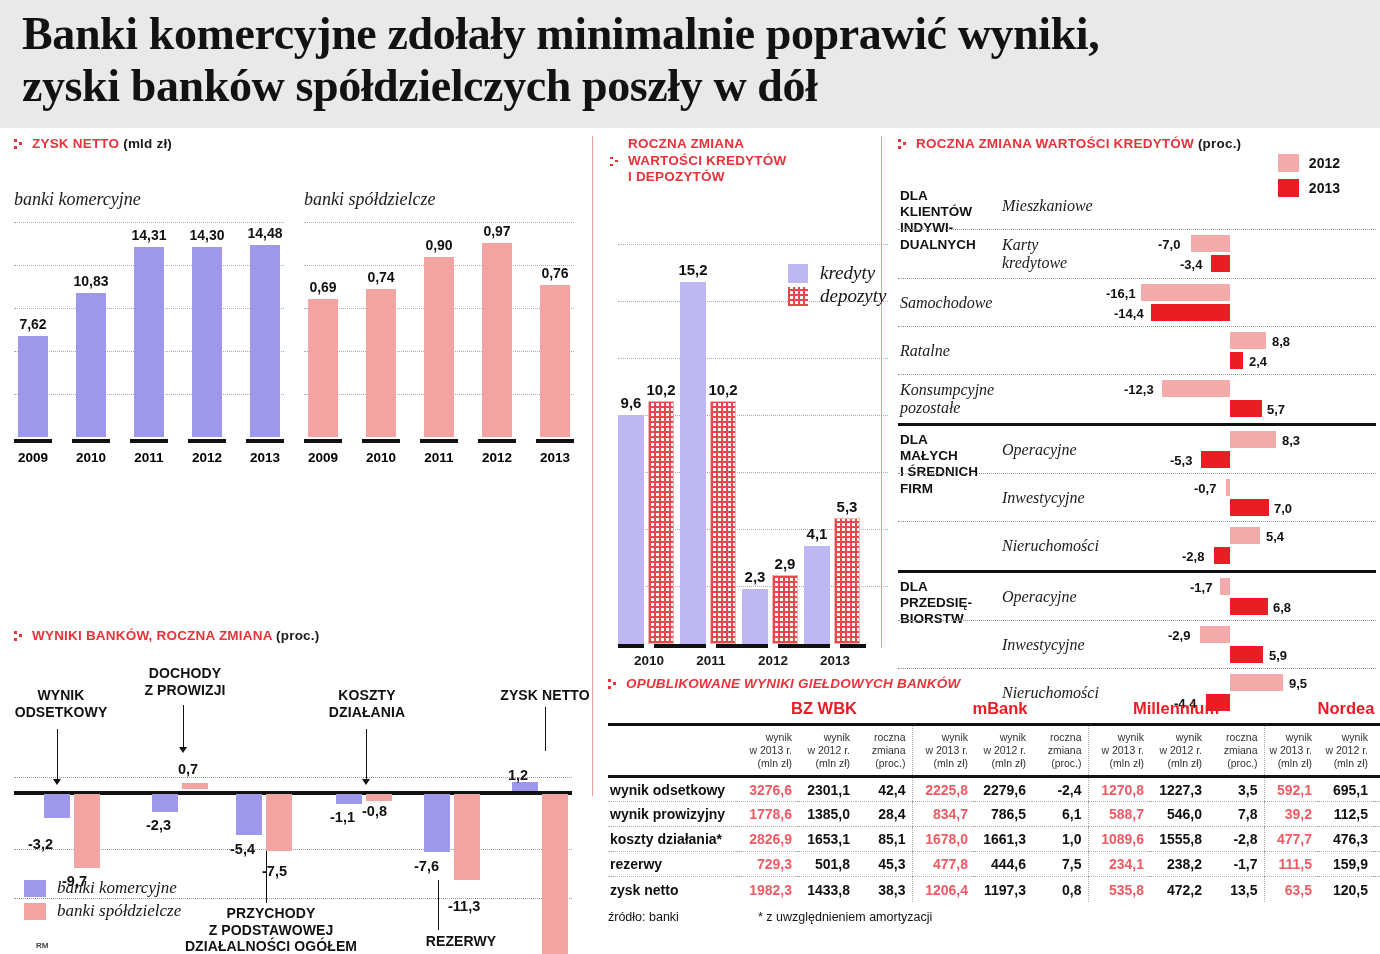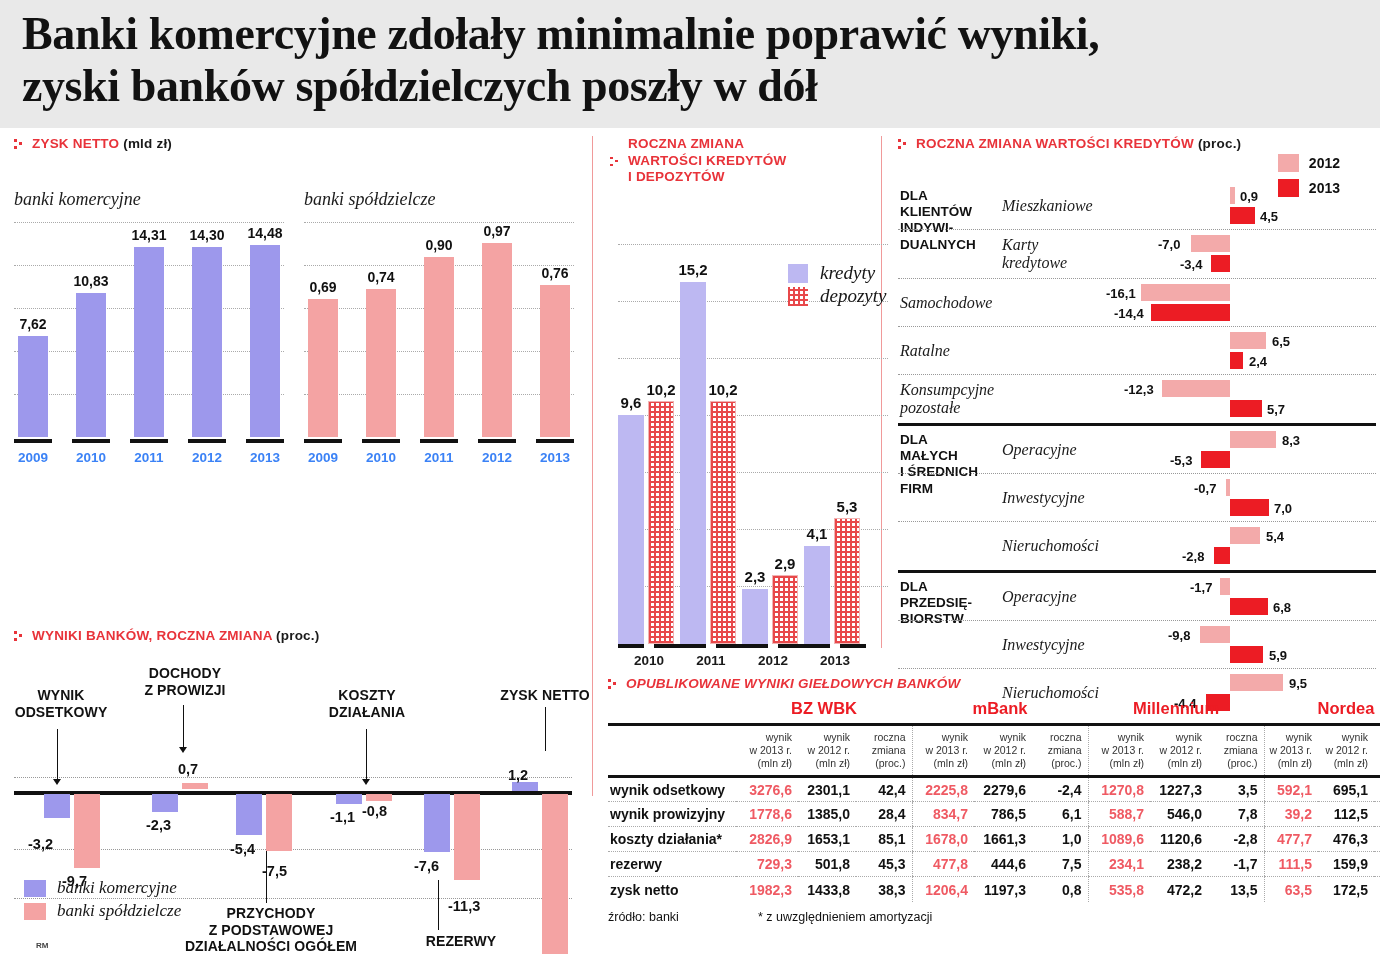--- a/index.html
+++ b/index.html
@@ -77,21 +77,21 @@
   .barval {
     position:absolute; font-size:14px; font-weight:bold; color:#111;
     white-space:nowrap; left:50%; transform:translateX(-50%);
   }
   .axis-base {
     position:relative; height:5px; margin-top:2px;
     display:flex; justify-content:space-between;
   }
   .tickseg { width:38px; height:4px; background:#111; }
   .xlabels { display:flex; justify-content:space-between; margin-top:6px; }
-  .xlabels span { width:38px; text-align:center; font-size:13.5px; font-weight:bold; color:#3b82f6; }
+  .xlabels span { width:38px; text-align:center; font-size:13.5px; font-weight:bold; color:#000000; }
 
   
   .wyniki { position:absolute; left:0; top:500px; width:596px; height:326px; padding-left:14px; }
   .div-plot { position:relative; width:566px; height:300px; margin-top:8px; }
   .zeroline { position:absolute; left:0; right:8px; height:3.5px; background:#111; }
   .dline { position:absolute; left:0; right:8px; border-top:1.5px dotted #999; }
   .grp { position:absolute; top:0; height:100%; }
   .dbar { position:absolute; width:26px; }
   .dbar.blue { background:#9d98ec; }
   .dbar.pink { background:#f4a3a3; }
@@ -532,26 +532,20 @@
       </div>
     </div>
 
     <div class="cred-body">
 
       <div class="cred-block first">
         <div class="blk-title">DLA<br>KLIENTÓW<br>INDYWI-<br>DUALNYCH</div>
 
         <div class="cred-row">
           <div class="cr-name">Mieszkaniowe</div>
-          <div class="cr-track">
-            <div class="cr-bar y12" style="left:118px; width:5px;"></div>
-            <div class="cr-bar y13" style="left:118px; width:25px;"></div>
-            <span class="cr-val" style="left:128px; top:7px;">0,9</span>
-            <span class="cr-val" style="left:148px; top:27px;">4,5</span>
-          </div>
         </div>
 
         <div class="cred-row last">
           <div class="cr-name">Karty<br>kredytowe</div>
           <div class="cr-track">
             <div class="cr-bar y12" style="left:79px; width:39px;"></div>
             <div class="cr-bar y13" style="left:99px; width:19px;"></div>
             <span class="cr-val" style="left:46px; top:7px;">-7,0</span>
             <span class="cr-val" style="left:68px; top:27px;">-3,4</span>
           </div>
@@ -567,21 +561,21 @@
             <span class="cr-val" style="left:-6px; top:7px;">-16,1</span>
             <span class="cr-val" style="left:2px; top:27px;">-14,4</span>
           </div>
         </div>
 
         <div class="cred-row">
           <div class="cr-name" style="left:2px;">Ratalne</div>
           <div class="cr-track">
             <div class="cr-bar y12" style="left:118px; width:36px;"></div>
             <div class="cr-bar y13" style="left:118px; width:13px;"></div>
-            <span class="cr-val" style="left:160px; top:7px;">6,5</span>
+            <span class="cr-val" style="left:160px; top:7px;">8,8</span>
             <span class="cr-val" style="left:137px; top:27px;">2,4</span>
           </div>
         </div>
 
         <div class="cred-row last">
           <div class="cr-name" style="left:2px;">Konsumpcyjne<br>pozostałe</div>
           <div class="cr-track">
             <div class="cr-bar y12" style="left:50px; width:68px;"></div>
             <div class="cr-bar y13" style="left:118px; width:32px;"></div>
             <span class="cr-val" style="left:12px; top:7px;">-12,3</span>
@@ -635,21 +629,21 @@
             <span class="cr-val" style="left:78px; top:7px;">-1,7</span>
             <span class="cr-val" style="left:161px; top:27px;">6,8</span>
           </div>
         </div>
 
         <div class="cred-row">
           <div class="cr-name">Inwestycyjne</div>
           <div class="cr-track">
             <div class="cr-bar y12" style="left:88px; width:30px;"></div>
             <div class="cr-bar y13" style="left:118px; width:33px;"></div>
-            <span class="cr-val" style="left:56px; top:7px;">-9,8</span>
+            <span class="cr-val" style="left:56px; top:7px;">-2,9</span>
             <span class="cr-val" style="left:157px; top:27px;">5,9</span>
           </div>
         </div>
 
         <div class="cred-row last">
           <div class="cr-name">Nieruchomości</div>
           <div class="cr-track">
             <div class="cr-bar y12" style="left:118px; width:53px;"></div>
             <div class="cr-bar y13" style="left:94px; width:24px;"></div>
             <span class="cr-val" style="left:177px; top:7px;">9,5</span>
@@ -744,21 +738,21 @@
       </tr>
       <tr class="drow">
         <td class="rowlab">koszty działania*</td>
         <td class="v13">2826,9</td>
         <td class="v12">1653,1</td>
         <td class="vch">85,1</td>
         <td class="v13 sepL">1678,0</td>
         <td class="v12">1661,3</td>
         <td class="vch">1,0</td>
         <td class="v13 sepL">1089,6</td>
-        <td class="v12">1120,6</td>
+        <td class="v12">1555,8</td>
         <td class="vch">-2,8</td>
         <td class="v13 sepL">477,7</td>
         <td class="v12">476,3</td>
         <td class="vch">0,3</td>
       </tr>
       <tr class="drow">
         <td class="rowlab">rezerwy</td>
         <td class="v13">729,3</td>
         <td class="v12">501,8</td>
         <td class="vch">45,3</td>
@@ -777,21 +771,21 @@
         <td class="v13">1982,3</td>
         <td class="v12">1433,8</td>
         <td class="vch">38,3</td>
         <td class="v13 sepL">1206,4</td>
         <td class="v12">1197,3</td>
         <td class="vch">0,8</td>
         <td class="v13 sepL">535,8</td>
         <td class="v12">472,2</td>
         <td class="vch">13,5</td>
         <td class="v13 sepL">63,5</td>
-        <td class="v12">172,5</td>
+        <td class="v12">120,5</td>
         <td class="vch">-56,0</td>
       </tr>
     </tbody>
       </table>
 
     <div class="tbl-foot">
       <span class="src">źródło: banki</span>
       <span>* z uwzględnieniem amortyzacji</span>
     </div>
   </div>

